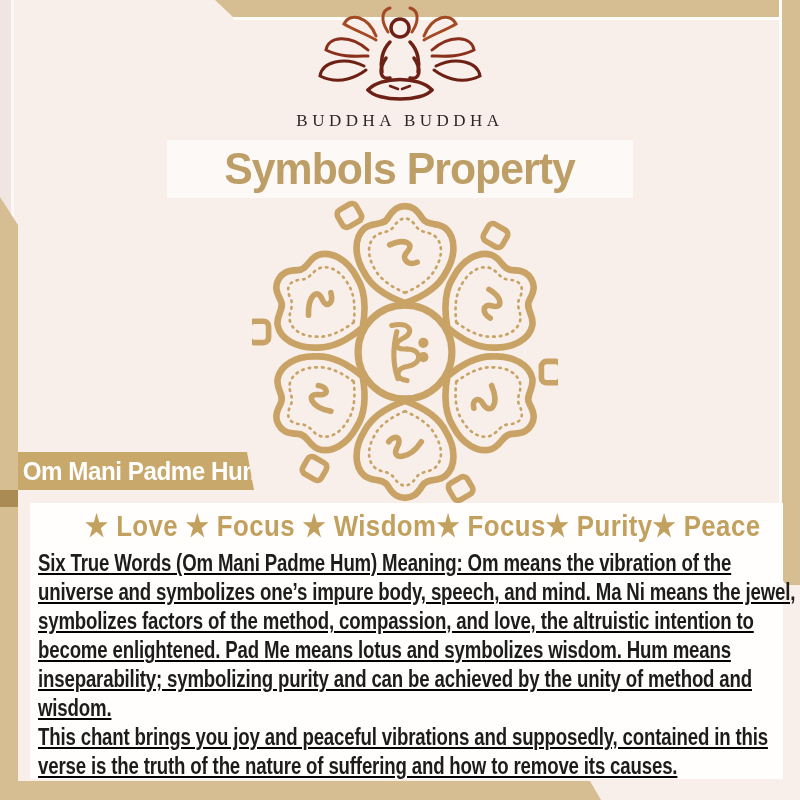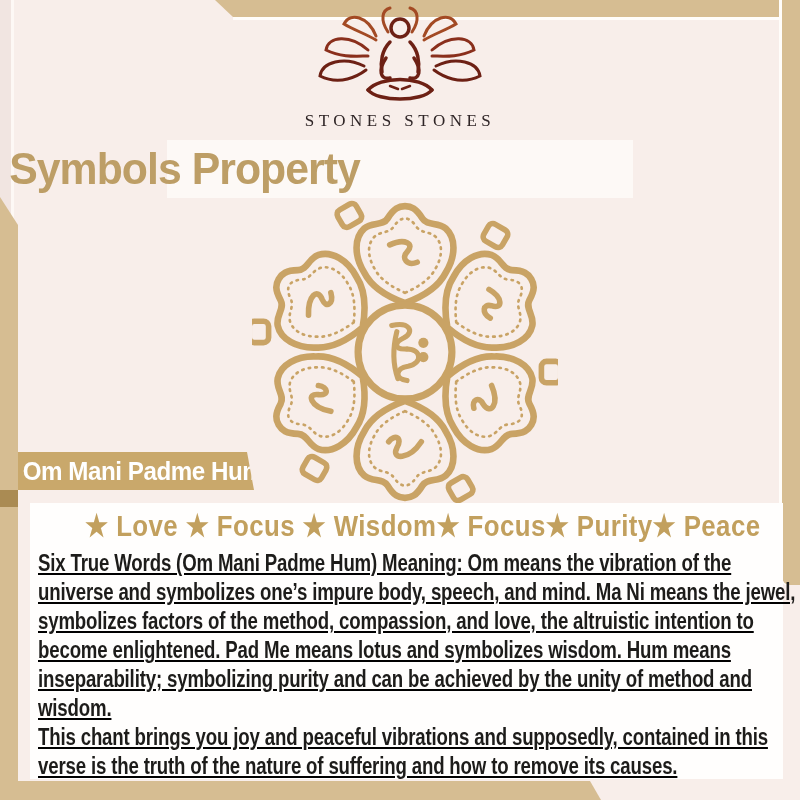--- a/index.html
+++ b/index.html
@@ -18,21 +18,21 @@
   .gold-left-strip{position:absolute;left:0;top:197px;width:18px;height:603px;background:#d6bd92;
     clip-path:polygon(0 0,100% 28px,100% 100%,0 100%);}
   .gold-bottom-band{position:absolute;left:0;top:781px;width:602px;height:19px;background:#d6bd92;
     clip-path:polygon(0 0,590px 0,601px 100%,0 100%);}
 
   
   .logo-wrap{position:absolute;left:0;top:6px;width:800px;display:flex;justify-content:center;}
   .brand-name{position:absolute;left:0;top:111px;width:800px;text-align:center;
     font-family:"Liberation Serif",serif;font-size:17px;letter-spacing:4.5px;color:#2f2526;}
   .title-band{position:absolute;left:167px;top:140px;width:466px;height:58px;background:#fdf9f6;}
-  .page-title{position:absolute;left:0;top:143px;width:800px;}
+  .page-title{position:absolute;left:0;top:143px;width:800px;text-align:center;}
   .page-title span{display:inline-block;transform:scaleX(.95);transform-origin:center;
     font-size:45px;font-weight:bold;letter-spacing:-1px;color:#bd9e66;white-space:nowrap;}
 
   
   .mandala{position:absolute;left:252px;top:199px;}
 
   
   .ribbon{position:absolute;left:18px;top:452px;width:236px;height:38px;background:#c9a86b;
     clip-path:polygon(0 0,229px 0,236px 100%,0 100%);display:flex;align-items:center;}
   .ribbon span{display:inline-block;transform:scaleX(.93);transform-origin:left center;
@@ -76,21 +76,21 @@
       <path d="M74,36 C66,44 64,56 66,66" stroke="#6d2014" stroke-width="3.5"></path>
       <path d="M94,36 C102,44 104,56 102,66" stroke="#6d2014" stroke-width="3.5"></path>
       <path d="M70,52 C62,64 64,74 74,72" stroke="#6d2014" stroke-width="3.5"></path>
       <path d="M98,52 C106,64 104,74 94,72" stroke="#6d2014" stroke-width="3.5"></path>
       <path d="M52,84 C64,70 104,70 116,84" stroke="#6d2014" stroke-width="3.5"></path>
       <path d="M52,84 C62,96 106,96 116,84" stroke="#6d2014" stroke-width="3.5"></path>
       <path d="M74,80 L82,83 M94,80 L86,83" stroke="#6d2014" stroke-width="2.5"></path>
     </g>
   </svg>
 </div>
-<div class="brand-name">STONES STONES</div>
+<div class="brand-name">BUDDHA BUDDHA</div>
 
 <div class="title-band"></div>
 <div class="page-title">
   <span>Symbols Property</span>
 </div>
 
 <div class="mandala">
   <svg width="306" height="306" viewBox="0 0 300 300">
     <g stroke="#c9a365" fill="none">
 

